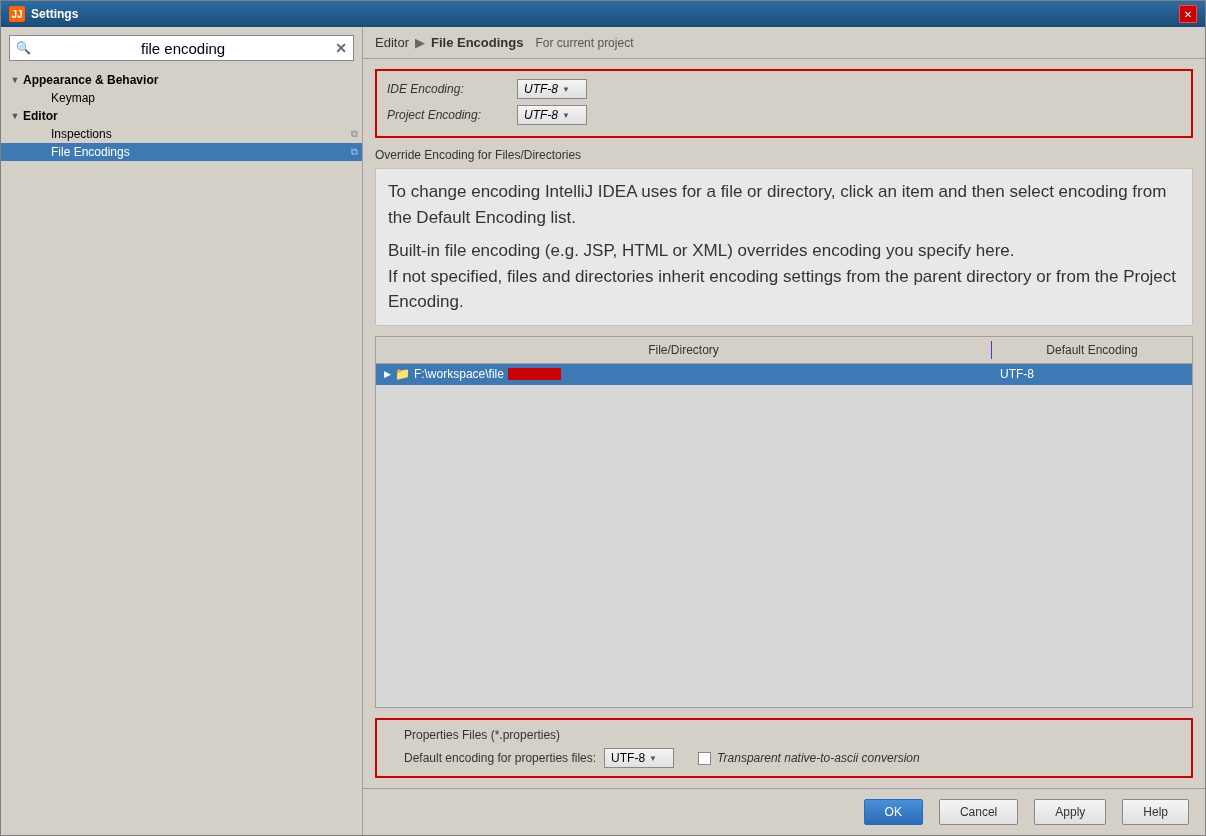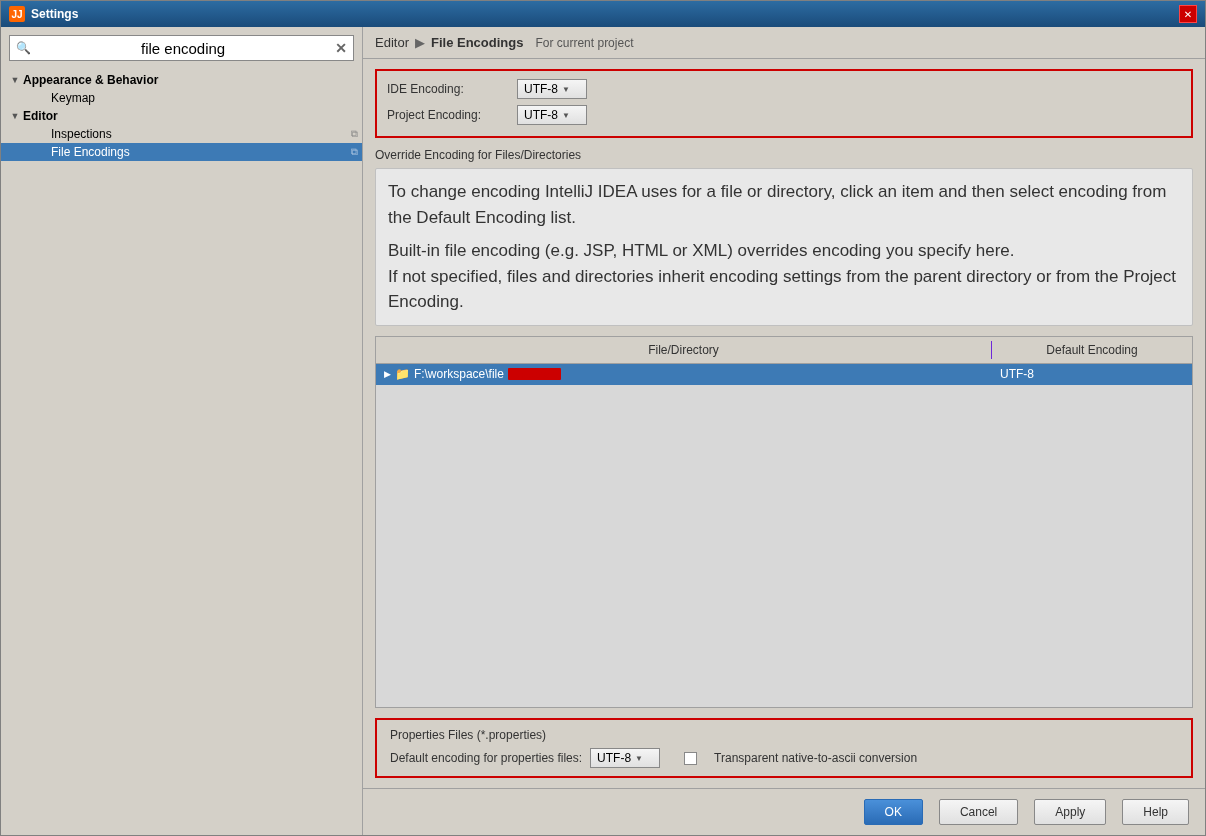--- a/index.html
+++ b/index.html
@@ -356,22 +356,23 @@
     }
 
     .properties-label {
       font-size: 12px;
       color: #333;
     }
 
     .checkbox-area {
       display: flex;
       align-items: flex-end;
-      gap: 17px;
+      gap: 6px;
       margin-left: 16px;
+      font-style: italic;
     }
 
     .checkbox {
       width: 13px;
       height: 13px;
       border: 1px solid #888;
       background: white;
       display: inline-block;
       cursor: pointer;
     }
@@ -477,21 +478,21 @@
 
       <div class="panel-header">
         <span class="breadcrumb-item">Editor</span>
         <span class="breadcrumb-sep">▶</span>
         <span class="breadcrumb-current">File Encodings</span>
         <span style="margin-left:8px; font-size:12px; color:#555; cursor:pointer;">For current project</span>
       </div>
 
       <div class="panel-content">
 
-        <div style="display:inline-flex; flex-direction:column;">
+        <div style="display:inline-flex; flex-direction:column;font-style:italic;">
           <div style="border: 2px solid #cc0000; padding: 8px 10px; background: #d4d0c8; display:inline-block;">
             <div class="encoding-row">
               <span class="encoding-label">IDE Encoding:</span>
               <div class="encoding-dropdown">
                 <span>UTF-8</span>
                 <span class="dropdown-arrow">▼</span>
               </div>
             </div>
             <div class="encoding-row">
               <span class="encoding-label">Project Encoding:</span>
@@ -524,21 +525,21 @@
                 <span style="color:white; font-size:9px;">▶</span>
                 <span style="color:#4a9eda; font-size:12px;">📁</span>
                 <span>F:\workspace\file</span>
                 <span class="redacted-text">file-parent</span>
               </div>
               <div class="row-encoding-val selected-row">UTF-8</div>
             </div>
           </div>
         </div>
 
-        <div style="border: 2px solid #cc0000; padding: 8px 13px; background: #d4d0c8;">
+        <div style="border: 2px solid #cc0000; padding: 8px 27px; background: #d4d0c8;">
           <div class="properties-title">Properties Files (*.properties)</div>
           <div class="properties-row">
             <span class="properties-label">Default encoding for properties files:</span>
             <div class="encoding-dropdown">
               <span>UTF-8</span>
               <span class="dropdown-arrow">▼</span>
             </div>
             <div class="checkbox-area">
               <div class="checkbox"></div>
               <span class="checkbox-label">Transparent native-to-ascii conversion</span>

